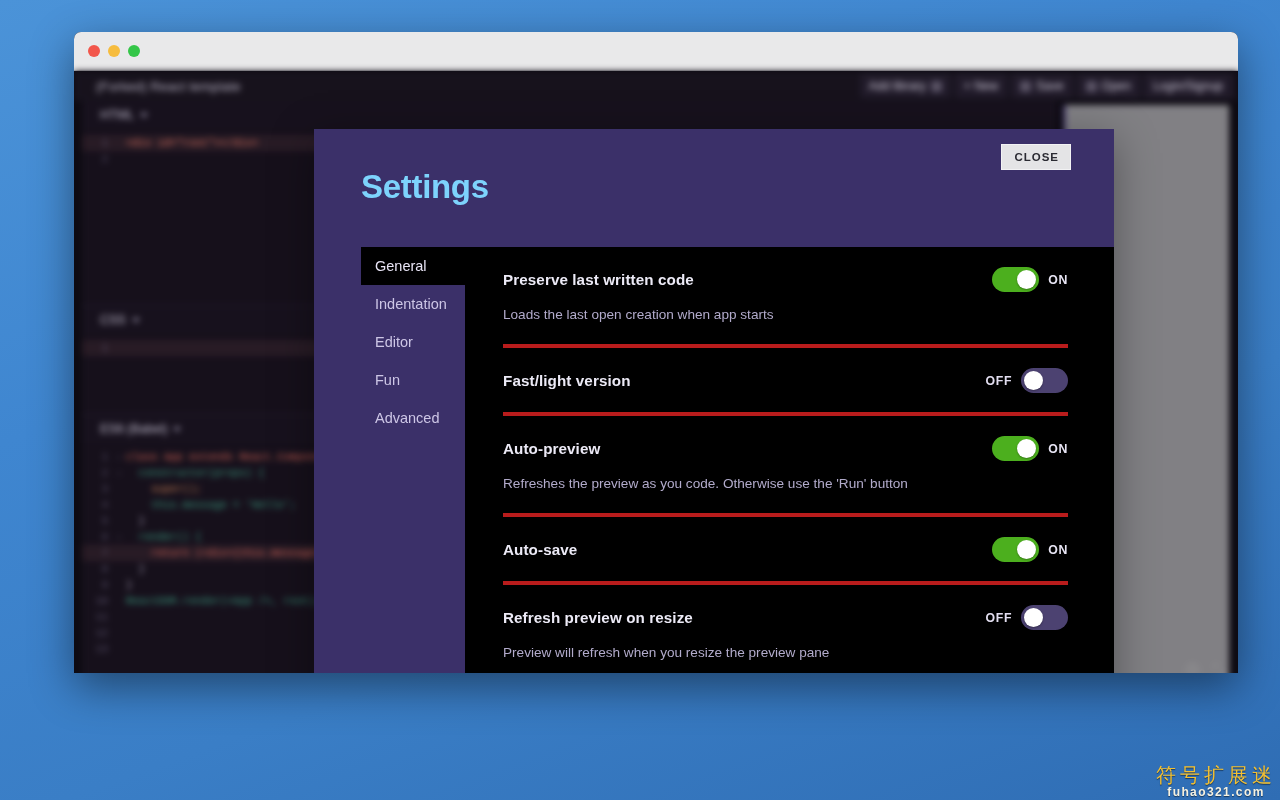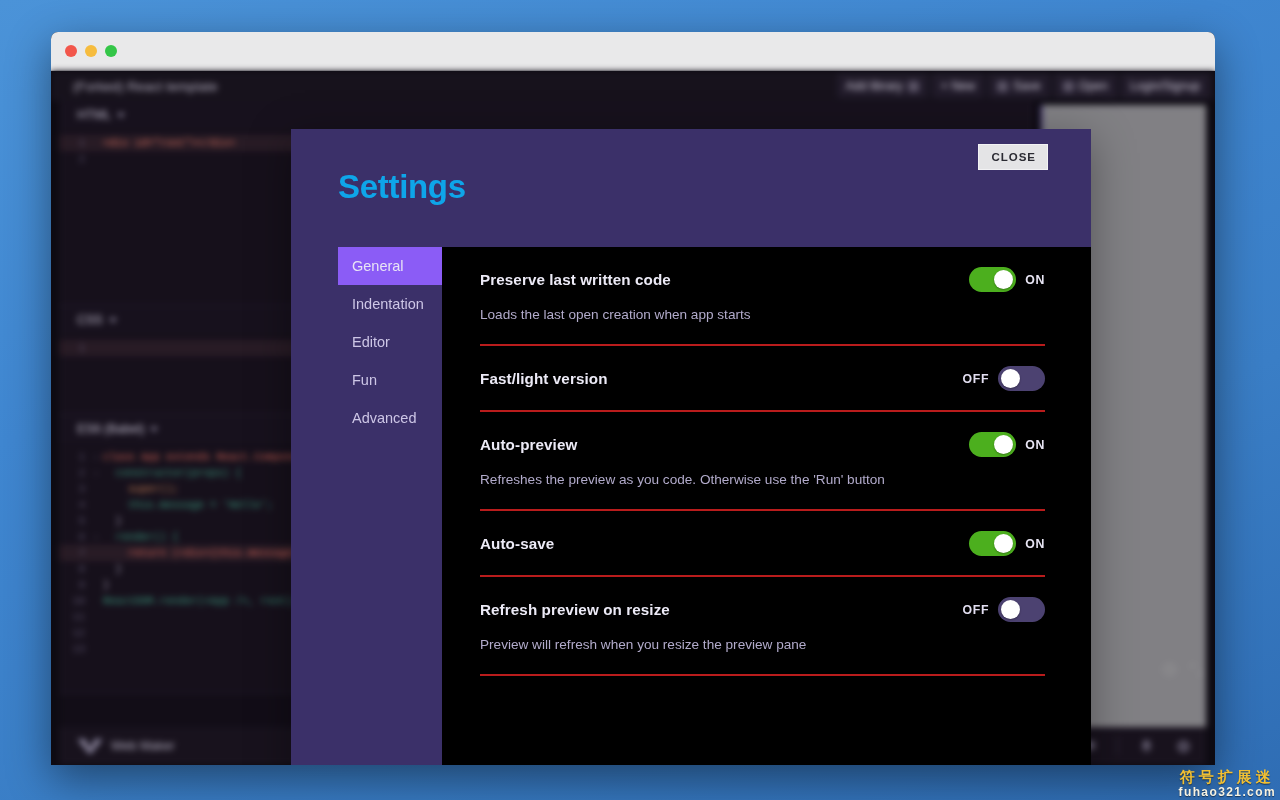--- a/index.html
+++ b/index.html
@@ -16,24 +16,24 @@
     position: relative;
     width: 1280px;
     height: 800px;
     background: linear-gradient(160deg, #4b93d8 0%, #3f86d0 35%, #3a7ec6 65%, #2f6db4 100%);
     overflow: hidden;
   }
 
   
   #app-window {
     position: absolute;
-    left: 51px;
+    left: 74px;
     top: 32px;
     width: 1164px;
-    height: 733px;
+    height: 641px;
     border-radius: 7px 7px 0 0;
     overflow: hidden;
     box-shadow: 0 14px 44px rgba(0,0,0,0.45);
     background: #0e0b14;
   }
 
   
   #titlebar {
     height: 39px;
     background: #e9e9ea;
@@ -211,21 +211,21 @@
     cursor: pointer;
     font-family: "Liberation Sans", sans-serif;
   }
 
   #settings-title {
     position: absolute;
     left: 47px;
     top: 39px;
     font-size: 33px;
     font-weight: bold;
-    color: #0ea5e9;
+    color: #7dd3fc;
     letter-spacing: -.3px;
   }
 
   #settings-body {
     position: absolute;
     left: 47px;
     top: 118px;
     width: 753px;
     height: 550px;
     display: flex;
@@ -238,38 +238,38 @@
     padding-top: 0;
   }
   .tab-item {
     font-size: 14.5px;
     color: #cdc6e6;
     padding: 11px 0 11px 14px;
     cursor: pointer;
     white-space: nowrap;
   }
   .tab-item.active {
-    background: #8b5cf6;
+    background: #000000;
     color: #e8e4f5;
   }
 
   
   #settings-list {
     flex: 1;
     background: #000000;
     padding: 0 46px 0 38px;
     overflow: hidden;
   }
 
   .setting-row {
     position: relative;
     padding: 20px 0 19px 0;
   }
   .setting-row + .setting-row {
-    border-top: 2px solid #b91c1c;
+    border-top: 4px solid #b91c1c;
   }
   .setting-head {
     display: flex;
     align-items: center;
     justify-content: space-between;
     gap: 16px;
   }
   .setting-label {
     font-size: 15.2px;
     font-weight: bold;
@@ -325,22 +325,22 @@
   
   #watermark {
     position: absolute;
     right: 4px;
     bottom: 2px;
     z-index: 90;
     text-align: center;
     line-height: 1;
   }
   #wm-cn {
-    font-size: 15px;
-    font-weight: bold;
+    font-size: 20px;
+    font-weight: normal;
     color: #f2c033;
     letter-spacing: 4px;
     font-family: "DejaVu Sans", sans-serif;
     text-shadow: 0 1px 1px rgba(0,0,0,.5);
   }
   #wm-en {
     margin-top: 1px;
     font-size: 12px;
     font-weight: bold;
     color: #f6f2e2;

